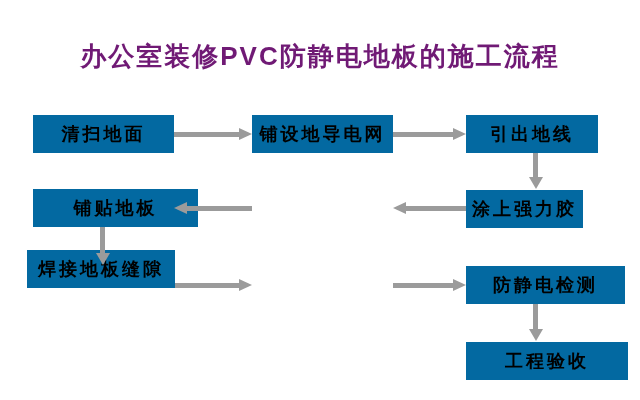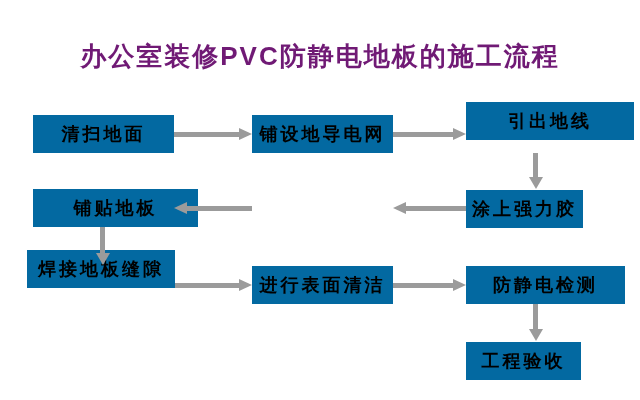--- a/index.html
+++ b/index.html
@@ -30,28 +30,28 @@
     letter-spacing: 3px;
     display: flex;
     align-items: center;
     justify-content: center;
     white-space: nowrap;
     box-sizing: border-box;
   }
   
   .n1  { left: 33px;  top: 115px; width: 141px; }
   .n2  { left: 252px; top: 115px; width: 141px; }
-  .n3  { left: 466px; top: 102px; width: 168px; text-align: center; }
+  .n3  { left: 466px; top: 115px; width: 132px; text-align: center; }
   .n4  { left: 466px; top: 190px; width: 117px; }
   .n5  { left: 252px; top: 189px; width: 141px; }
   .n6  { left: 33px;  top: 189px; width: 165px; }
   .n7  { left: 27px;  top: 250px; width: 148px; }
   .n8  { left: 252px; top: 266px; width: 141px; }
   .n9  { left: 466px; top: 266px; width: 159px; }
-  .n10 { left: 466px; top: 342px; width: 115px; }
+  .n10 { left: 466px; top: 342px; width: 162px; }
 
   
   .ar { position: absolute; }
   .ar .shaft { position: absolute; background: #9b9b9b; }
   .ar .head  { position: absolute; width: 0; height: 0; }
 
   .ar-h { height: 12px; }
   .ar-h .shaft { top: 4px; height: 5px; }
   .ar-right .shaft { left: 0; right: 12px; }
   .ar-right .head {
@@ -94,21 +94,20 @@
   <div class="title">办公室装修PVC防静电地板的施工流程</div>
 
   <div class="node n1">清扫地面</div>
   <div class="node n2">铺设地导电网</div>
   <div class="node n3">引出地线</div>
 
   <div class="node n4">涂上强力胶</div>
   <div class="node n6">铺贴地板</div>
 
   <div class="node n7">焊接地板缝隙</div>
-  <div class="node n8">进行表面清洁</div>
   <div class="node n9">防静电检测</div>
 
   <div class="node n10">工程验收</div>
 
   <div class="ar ar-h ar-right a1">
     <div class="shaft"></div>
     <div class="head"></div>
   </div>
   <div class="ar ar-h ar-right a2">
     <div class="shaft"></div>

